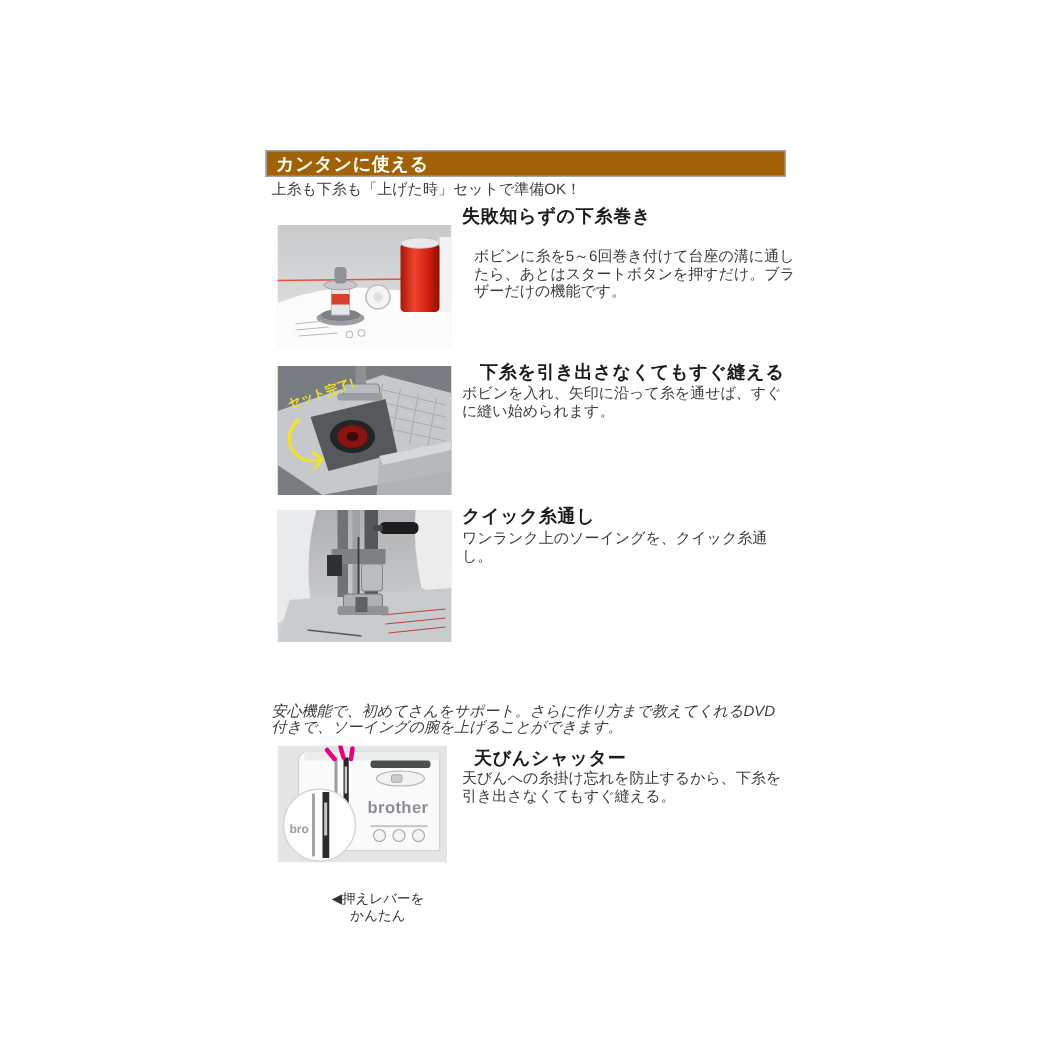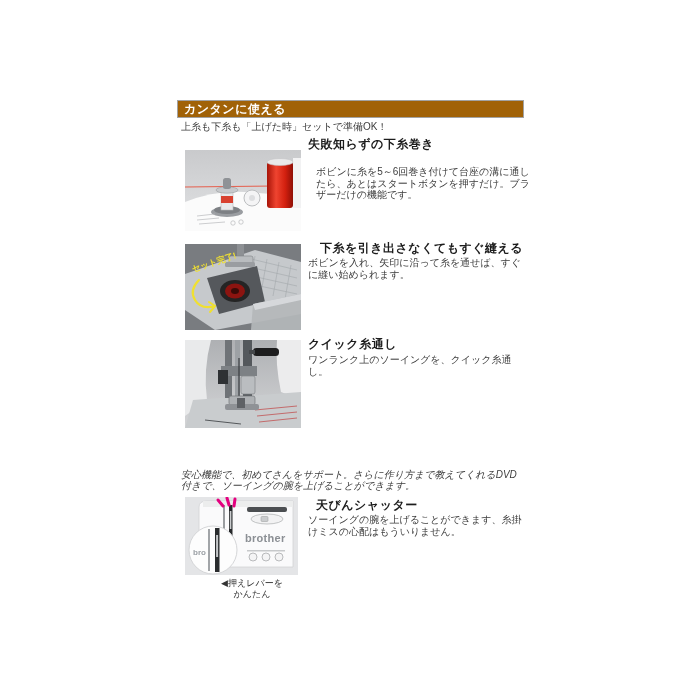--- a/index.html
+++ b/index.html
@@ -5,21 +5,21 @@
   html,body{margin:0;padding:0;background:#ffffff;}
   .page{position:relative;width:700px;height:700px;background:#ffffff;overflow:hidden;
         font-family:"Liberation Sans","DejaVu Sans",sans-serif;}
   .hbar{position:absolute;left:177px;width:339px;height:16px;background:#a16207;
         border:1px solid #a3a3a3;color:#ffffff;font-size:12px;font-weight:bold;
         line-height:16px;padding-left:6px;letter-spacing:0.5px;}
   .intro{position:absolute;left:181px;width:342px;font-size:10px;color:#3d3d3d;line-height:11px;}
   .ftitle{position:absolute;font-size:12px;font-weight:bold;color:#1c1c1c;letter-spacing:0.5px;}
   .fbody{position:absolute;width:216px;font-size:10px;color:#3d3d3d;line-height:11.5px;}
   .photo{position:absolute;display:block;}
-  .caption{position:absolute;left:221px;width:62px;font-size:9px;color:#333;line-height:11px;text-align:center;}
+  .caption{position:absolute;left:221px;width:62px;font-size:9px;color:#333;line-height:11px;text-align:center;margin-top:16px;}
   svg text{font-family:"Liberation Sans","DejaVu Sans",sans-serif;}
 </style>
 </head>
 <body>
 
 <div class="page">
 
   <div class="hbar" style="top:100px;">
     <span>カンタンに使える</span>
   </div>
@@ -165,19 +165,19 @@
     </g>
     <g>
       <circle cx="28" cy="53" r="24" fill="#fdfdfd" stroke="#d5d6d8" stroke-width="1"></circle>
       <rect x="30" y="31" width="4.5" height="44" fill="#2a2c2e"></rect>
       <rect x="31.1" y="38" width="2" height="22" fill="#c6c8ca"></rect>
       <rect x="23" y="32" width="2" height="42" fill="#a2a5a8"></rect>
       <text x="8" y="58" font-size="8" font-weight="bold" fill="#9ba0a5">bro</text>
     </g>
   </svg>
   <div class="ftitle" style="left:316px;top:497px;">天びんシャッター</div>
-  <div class="fbody" style="left:308px;top:514px;width:222px;">ソーイングの腕を上げることができます、糸掛けミスの心配はもういりません。</div>
+  <div class="fbody" style="left:308px;top:514px;width:222px;">天びんへの糸掛け忘れを防止するから、下糸を引き出さなくてもすぐ縫える。</div>
   <div class="caption" style="top:578px;">
     <div>◀押えレバーを</div>
     <div>かんたん</div>
   </div>
 
 </div>
 
 </body></html>

